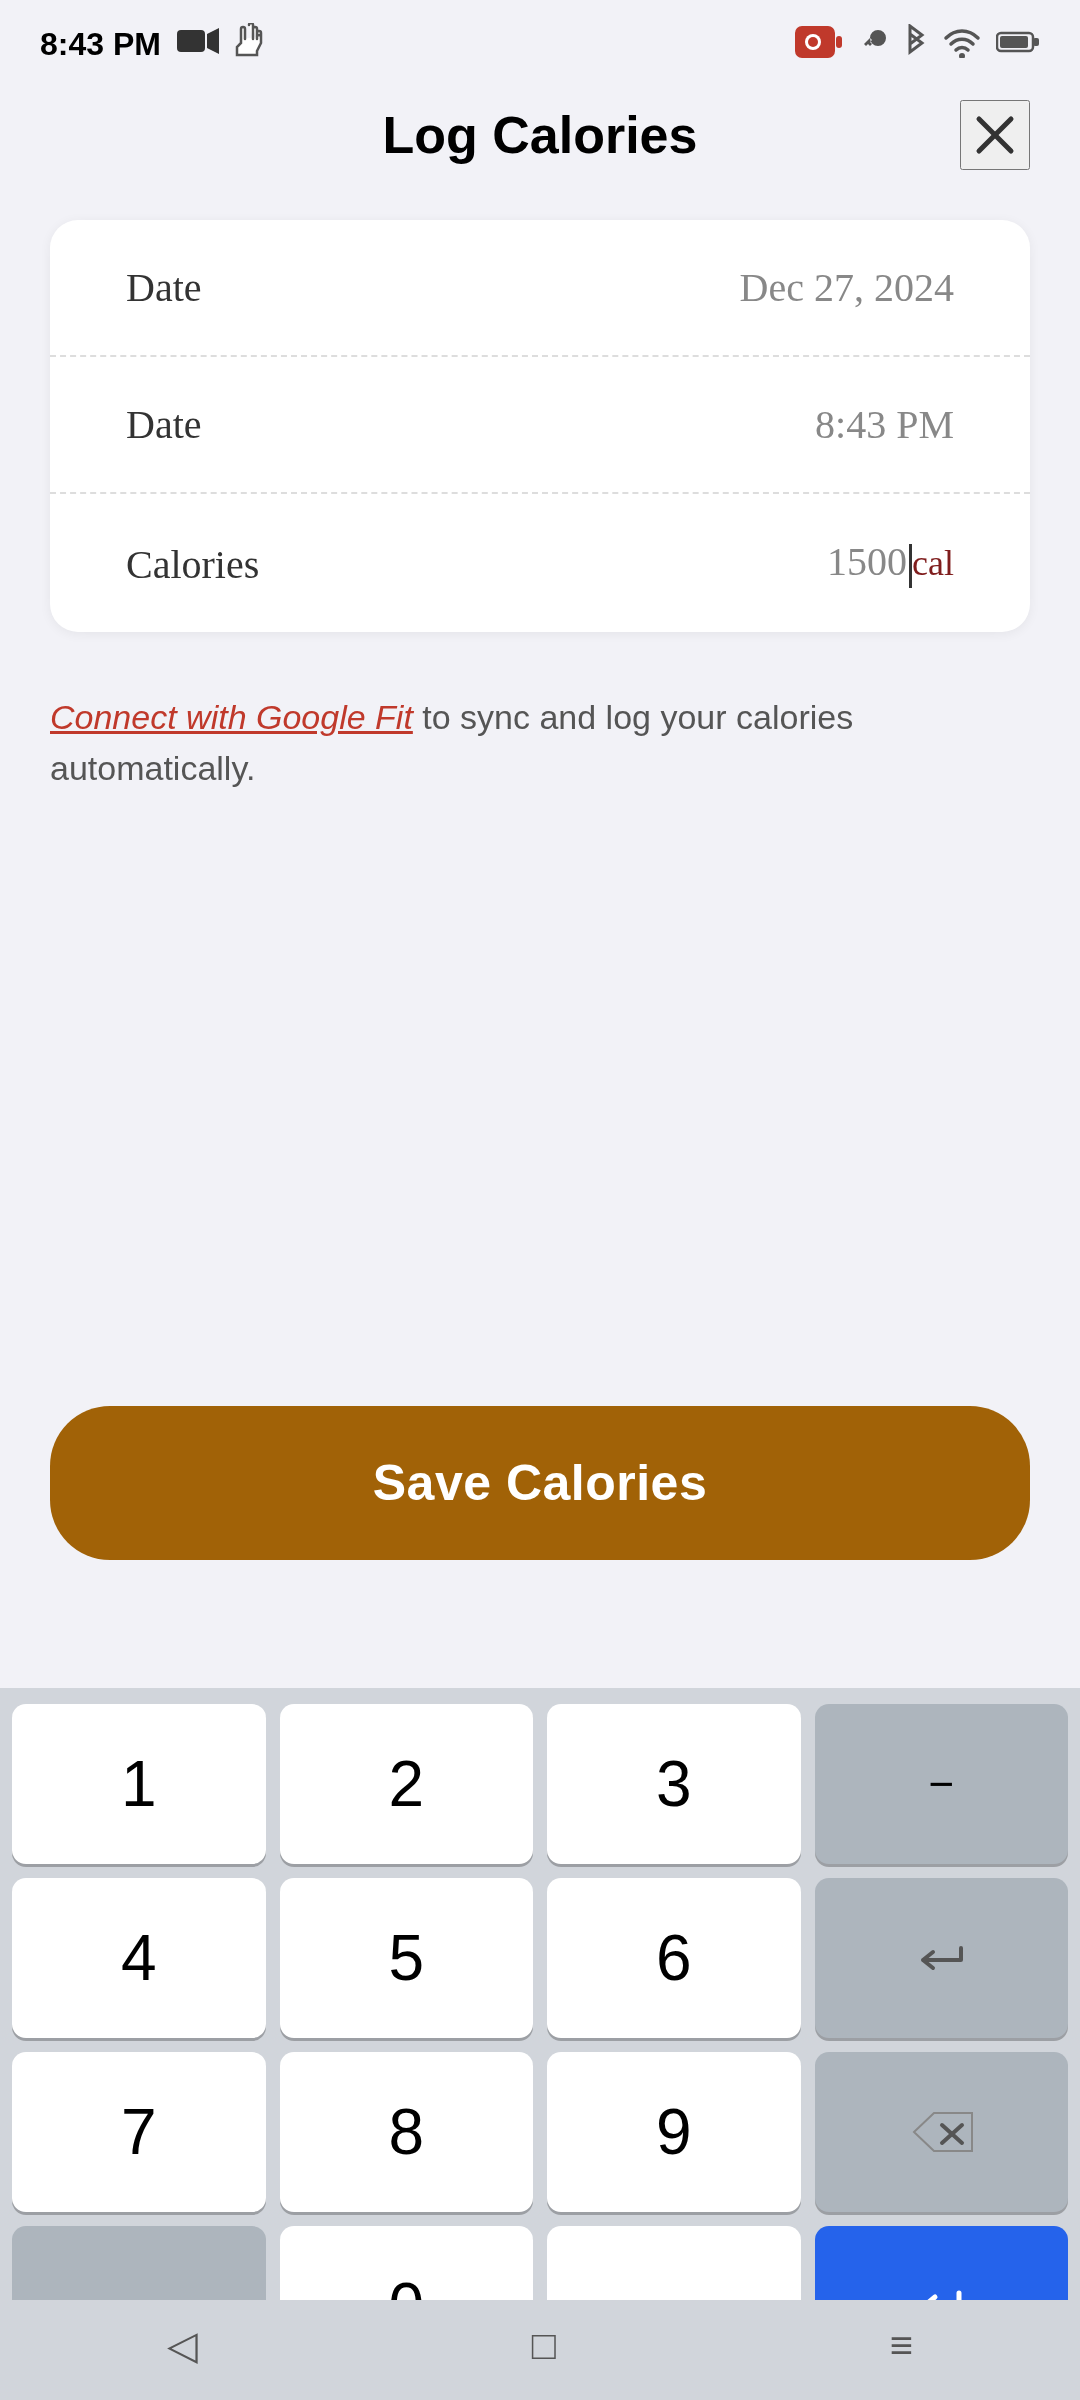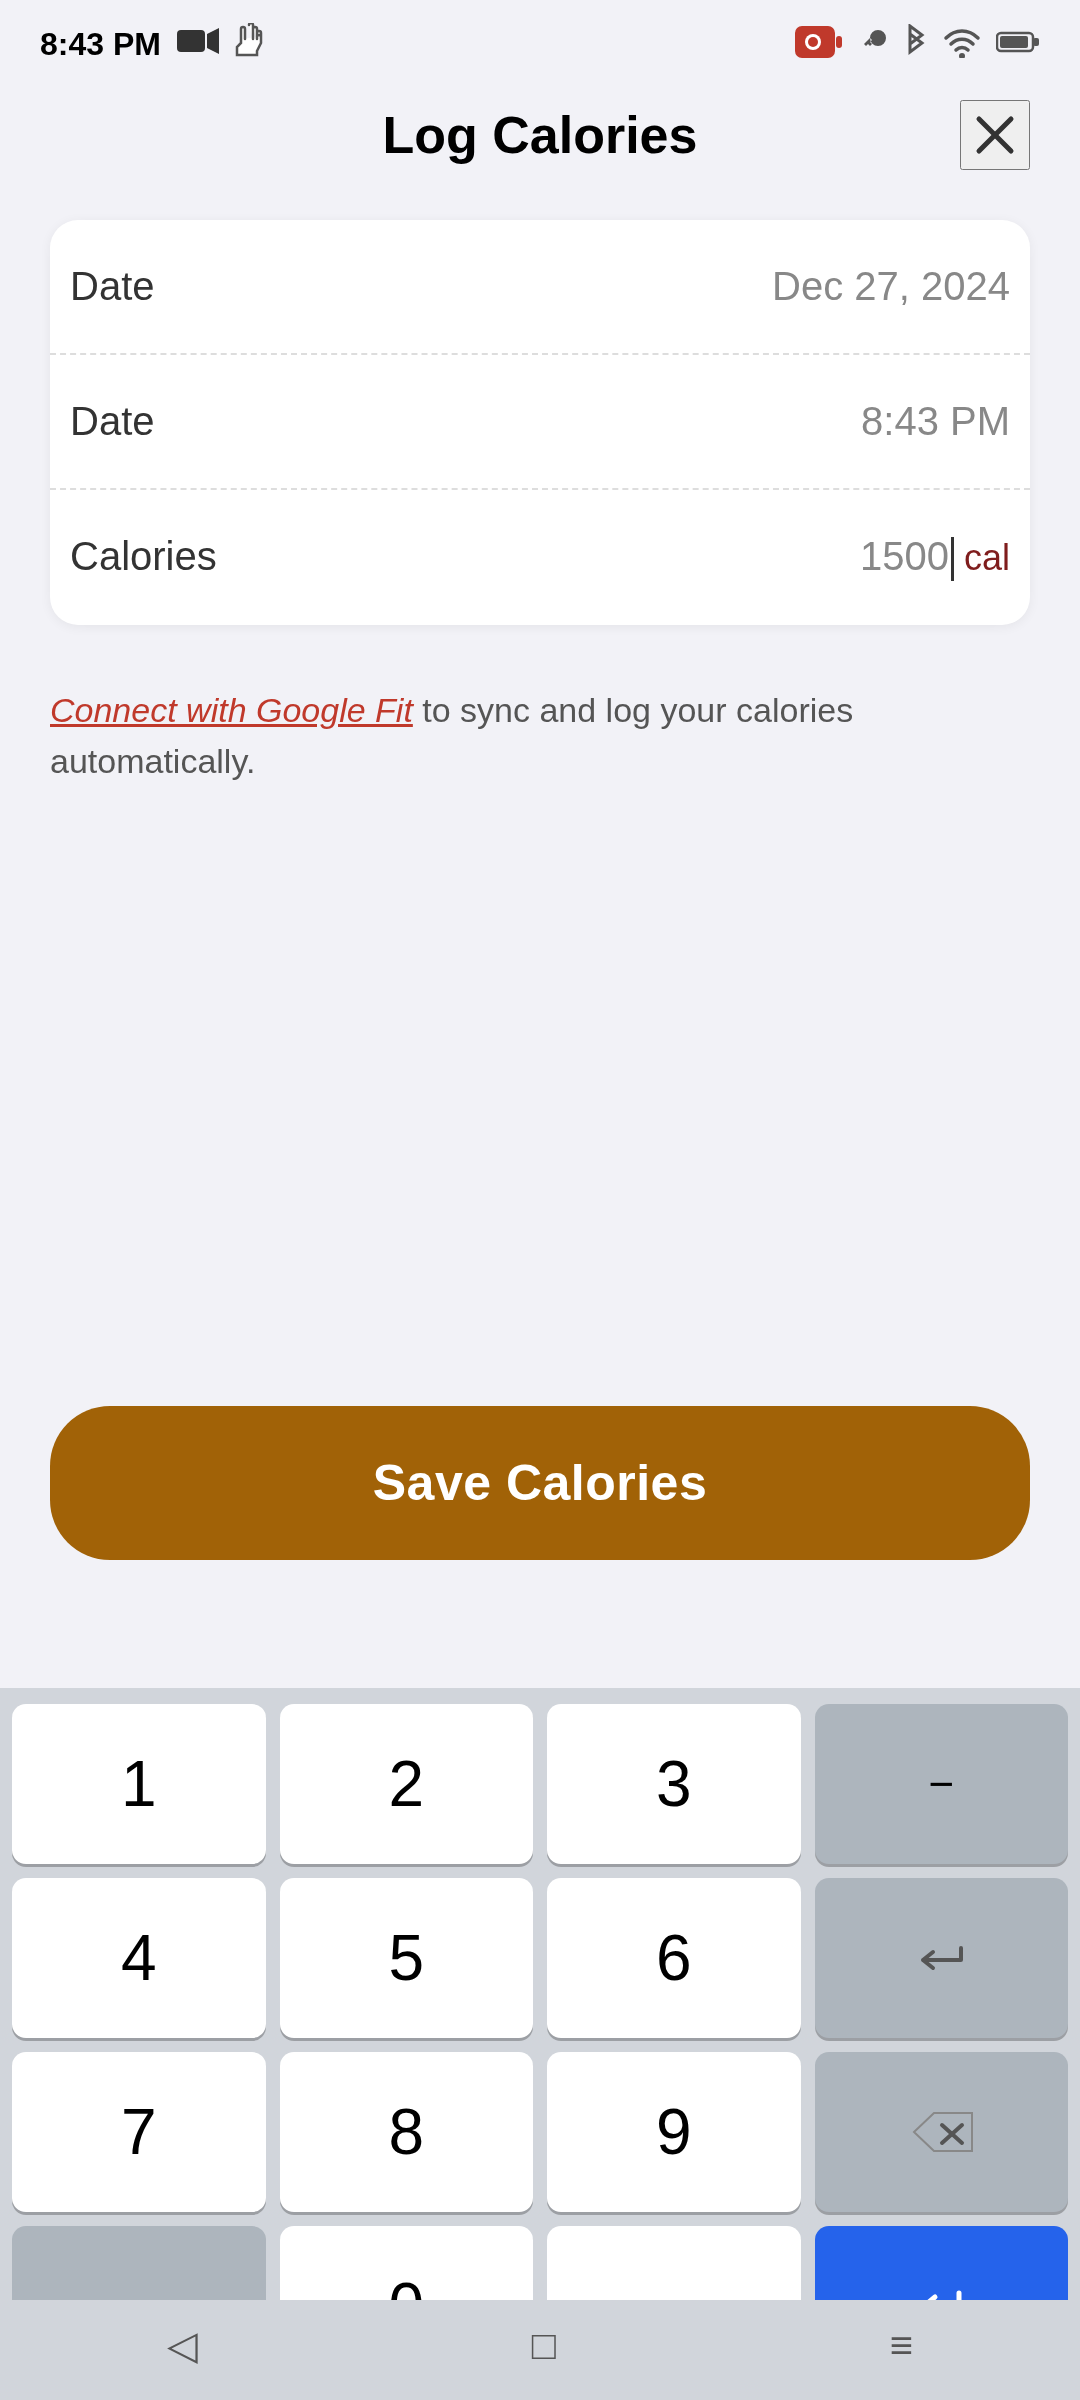--- a/index.html
+++ b/index.html
@@ -85,23 +85,24 @@
       background: #fff;
       border-radius: 28px;
       margin: 30px 50px;
       overflow: hidden;
       box-shadow: 0 2px 12px rgba(0,0,0,0.06);
     }
 
     .form-row {
       display: flex;
       justify-content: space-between;
-      align-items: flex-start;
-      padding: 44px 20px;
+      align-items: flex-end;
+      padding: 44px 76px;
       border-bottom: 2.5px dashed #ddd;
+      font-family: Liberation Serif, serif;
     }
 
     .form-row:last-child {
       border-bottom: none;
     }
 
     .form-label {
       font-size: 40px;
       color: #333;
       font-weight: 400;
@@ -109,21 +110,20 @@
 
     .form-value {
       font-size: 40px;
       color: #888;
       font-weight: 400;
     }
 
     .calories-row {
       display: flex;
       align-items: center;
-      gap: 10px;
     }
 
     .cursor-blink {
       display: inline-block;
       width: 3px;
       height: 44px;
       background: #333;
       margin-left: 2px;
       vertical-align: middle;
       animation: blink 1s step-end infinite;

